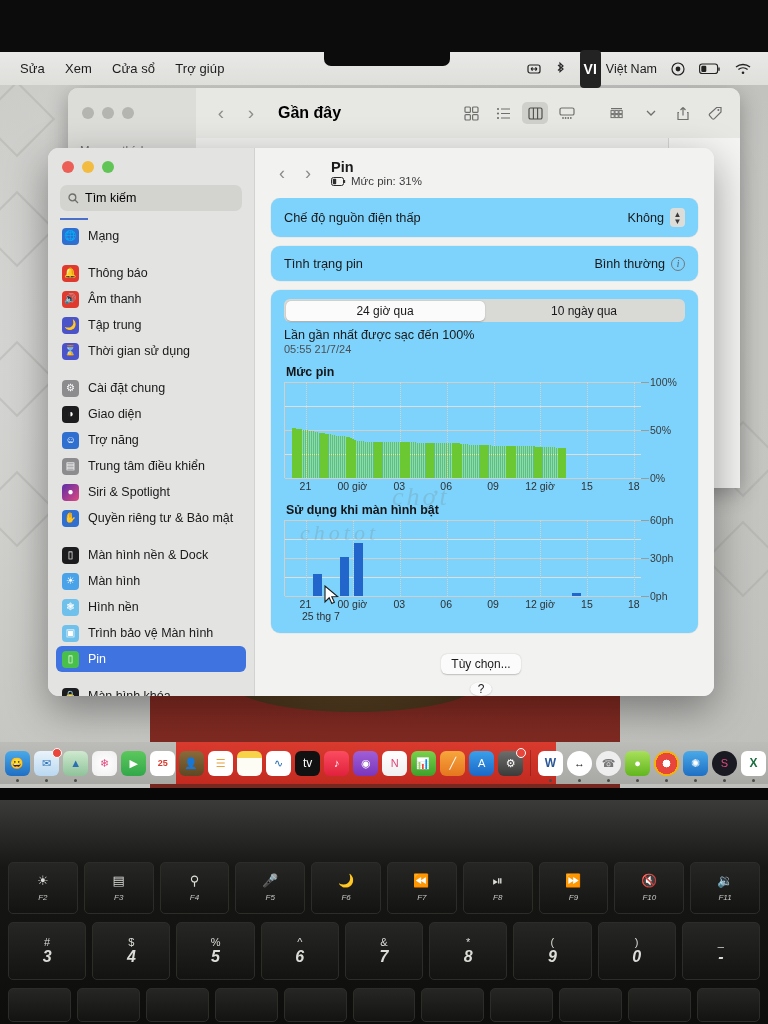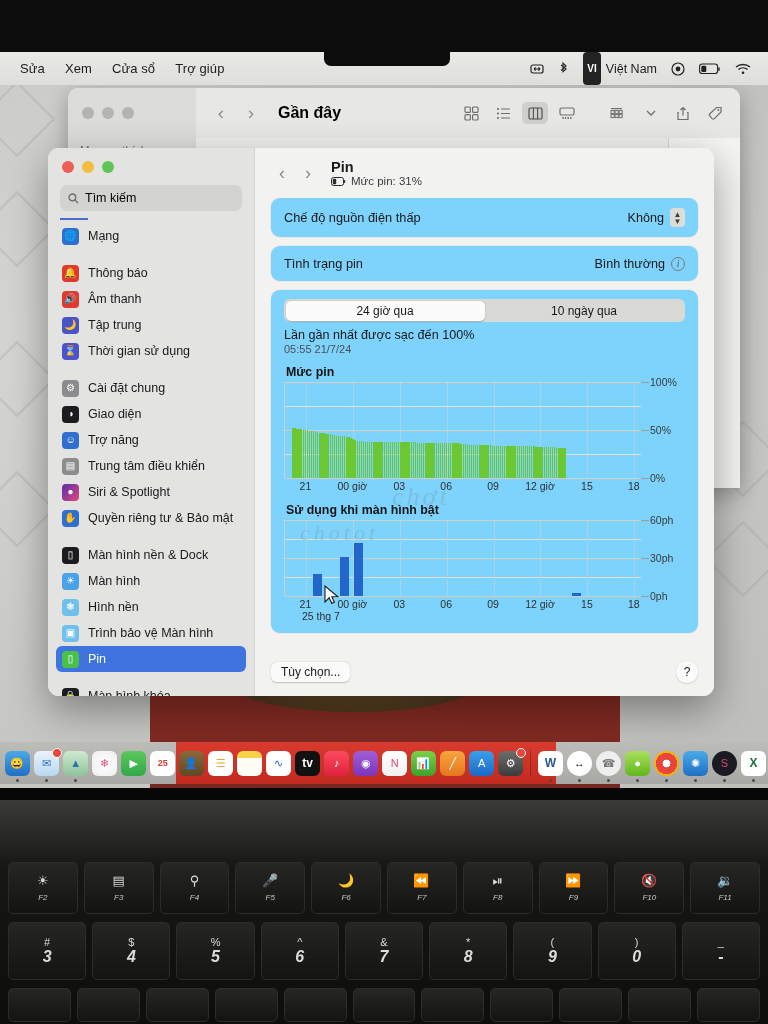--- a/index.html
+++ b/index.html
@@ -34,21 +34,21 @@
   #menubar {
     position:absolute; left:0; top:52px; width:768px; height:33px;
     background:linear-gradient(#e9e9e7,#dedeDB);
     display:flex; align-items:center; color:#1c1c1c; font-size:13px;
     padding:0 10px; z-index:40;
   }
   #menubar .mi { padding:0 10px; white-space:nowrap; letter-spacing:.1px; }
   #menubar .spacer { flex:1; }
   .mb-icon { display:flex; align-items:center; justify-content:center; padding:0 7px; }
   .vi-badge {
-    background:#232323; color:#fff; font-size:10px; font-weight:bold;
+    background:#232323; color:#fff; font-size:14px; font-weight:bold;
     border-radius:4px; padding:11px 4px; margin-right:5px;
   }
   .menubar-notch {
     position:absolute; left:324px; top:52px; width:126px; height:14px;
     background:#0c0c0c; border-radius:0 0 7px 7px; z-index:45;
   }
 
   
   #finder {
     position:absolute; left:68px; top:88px; width:672px; height:400px;
@@ -165,22 +165,22 @@
   }
   .ytick { position:absolute; left:100%; width:8px; border-top:.8px solid #9b9b98; }
   .bars { position:absolute; left:0; right:0; bottom:0; top:0; display:flex; align-items:flex-end; }
   .gbar { background:#6cc832; margin-right:.7px; }
   .bbar { position:absolute; bottom:0; background:#2266cc; }
   .xlabs { position:relative; height:15px; margin-right:44px; }
   .xlab { position:absolute; top:2px; font-size:10.5px; color:#2f2f31; transform:translateX(-50%); white-space:nowrap; }
   .sublab { font-size:10.5px; color:#2f2f31; }
 
   #cfoot {
-    height:42px; display:flex; align-items:center; justify-content:space-between;
-    gap:8px; padding:0 16px 6px 16px;
+    height:42px; display:flex; align-items:center; justify-content:flex-start;
+    gap:8px; padding:0 16px 6px 9px;flex-direction:column;
   }
   .btn {
     background:#fbfbfb; border-radius:6px; font-size:12px; color:#1b1b1d;
     padding:3px 10px; box-shadow:0 .5px 1.5px rgba(0,0,0,.22);
   }
   .btn.circ { width:22px; height:22px; border-radius:50%; padding:0;
     display:flex; align-items:center; justify-content:center; }
 
   
   #cursor { position:absolute; left:324px; top:585px; z-index:60; }
@@ -756,21 +756,21 @@
       <span class="dapp" style="background:linear-gradient(#cfe9cf,#8fc39a);color:#2b6fb5">▲<i class="ddot"></i></span>
       <span class="dapp" style="background:radial-gradient(#fff,#eee);color:#e0487f">❄</span>
       <span class="dapp" style="background:linear-gradient(#5cc85c,#32a84a)">▶</span>
       <span class="dapp" style="background:#fff;color:#d63b30;flex-direction:column;font-size:9px;line-height:9px;font-weight:bold">
           <span>25</span>
         </span>
       <span class="dapp" style="background:linear-gradient(#8a6a3a,#5f4824)">👤</span>
       <span class="dapp" style="background:#fff;color:#e8a33c">☰</span>
       <span class="dapp" style="background:linear-gradient(#f6d34a 0 28%,#fdfdf6 28% 100%);color:#b99a2c"></span>
       <span class="dapp" style="background:#fff;color:#2b6fb5">∿</span>
-      <span class="dapp" style="background:#111;font-size:12px;font-weight:bold">tv</span>
+      <span class="dapp" style="background:#111;font-size:12px;font-weight:normal">tv</span>
       <span class="dapp" style="background:linear-gradient(#fb4c60,#e0213d)">♪</span>
       <span class="dapp" style="background:linear-gradient(#a05fd6,#7a35bb)">◉</span>
       <span class="dapp" style="background:linear-gradient(#fff,#f0f0f0);color:#e0487f">N</span>
       <span class="dapp" style="background:linear-gradient(#7ad24a,#3fa02a)">📊</span>
       <span class="dapp" style="background:linear-gradient(#f7a63c,#e5761f)">╱</span>
       <span class="dapp" style="background:linear-gradient(#3aa0ea,#1c68c8)">A</span>
       <span class="dapp" style="background:linear-gradient(#6d6d6b,#3b3b39)">⚙<i class="dbadge"></i></span>
       <span id="dock-sep"></span>
       <span class="dapp" style="background:#fff;color:#2b5797;font-weight:bold;font-size:12px">W<i class="ddot"></i></span>
       <span class="dapp" style="background:#fff;color:#111;border-radius:50%">↔<i class="ddot"></i></span>

